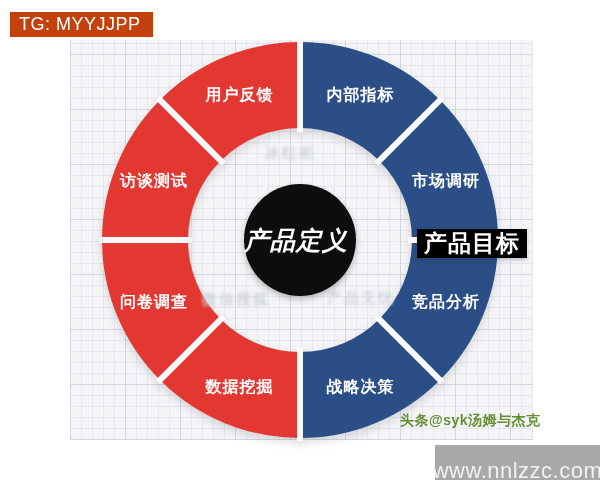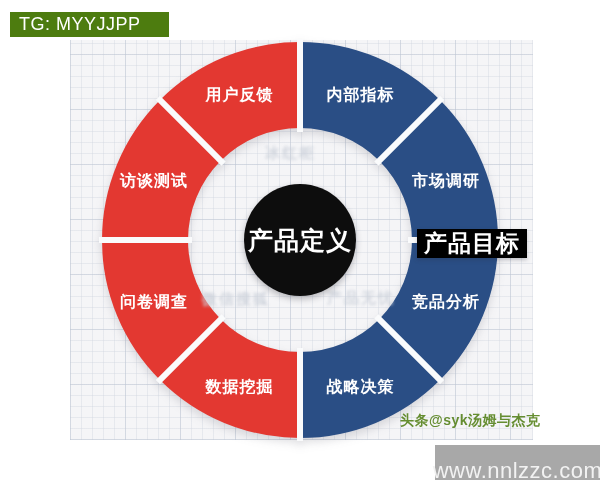--- a/index.html
+++ b/index.html
@@ -15,36 +15,37 @@
       repeating-linear-gradient(90deg, rgba(188,196,210,.45) 0 1px, transparent 1px 55px),
       repeating-linear-gradient(0deg, rgba(206,212,222,.38) 0 1px, transparent 1px 11px),
       repeating-linear-gradient(90deg, rgba(206,212,222,.38) 0 1px, transparent 1px 11px);
   }
 
   svg.donut{position:absolute;left:0;top:0;filter:drop-shadow(0 4px 5px rgba(60,60,80,.18));}
   .seg-label{fill:#ffffff;font-size:16px;font-weight:bold;font-family:"Liberation Sans","DejaVu Sans",sans-serif;letter-spacing:1px;}
 
   .center-circle{
     position:absolute;left:244px;top:184px;width:112px;height:112px;border-radius:50%;
-    background:#0d0d0d;display:flex;align-items:center;justify-content:center;
+    background:#0d0d0d;display:flex;align-items:center;justify-content:flex-start;
     color:#fff;font-size:25px;font-weight:bold;letter-spacing:1px;
     box-shadow:0 3px 6px rgba(40,40,50,.3);
+    font-style:italic;
   }
 
   .cat-box{
     position:absolute;height:29px;line-height:29px;text-align:center;
     color:#ffffff;font-size:23px;font-weight:bold;letter-spacing:1px;
     padding:0 6px;box-shadow:0 2px 4px rgba(40,40,60,.25);
   }
   .cat-left{left:69px;top:227px;min-width:104px;}
   .cat-right{left:417px;top:229px;min-width:98px;}
 
   .tg-banner{
     position:absolute;left:10px;top:12px;height:25px;line-height:25px;
-    background:#4d7c0f;color:#ffffff;font-size:18px;padding:0 28px 0 9px;letter-spacing:.5px;
+    background:#c2410c;color:#ffffff;font-size:18px;padding:0 12px 0 9px;letter-spacing:.5px;
   }
 
   .attribution{
     position:absolute;left:400px;top:412px;font-size:14px;font-weight:bold;
     color:#4d7c0f;letter-spacing:.5px;opacity:.85;filter:blur(.3px);
   }
   .site-banner{
     position:absolute;left:435px;top:445px;width:165px;height:51px;
     background:#a8a8a8;color:#f2f2f2;font-size:22px;display:flex;align-items:center;justify-content:center;
     letter-spacing:.5px;

